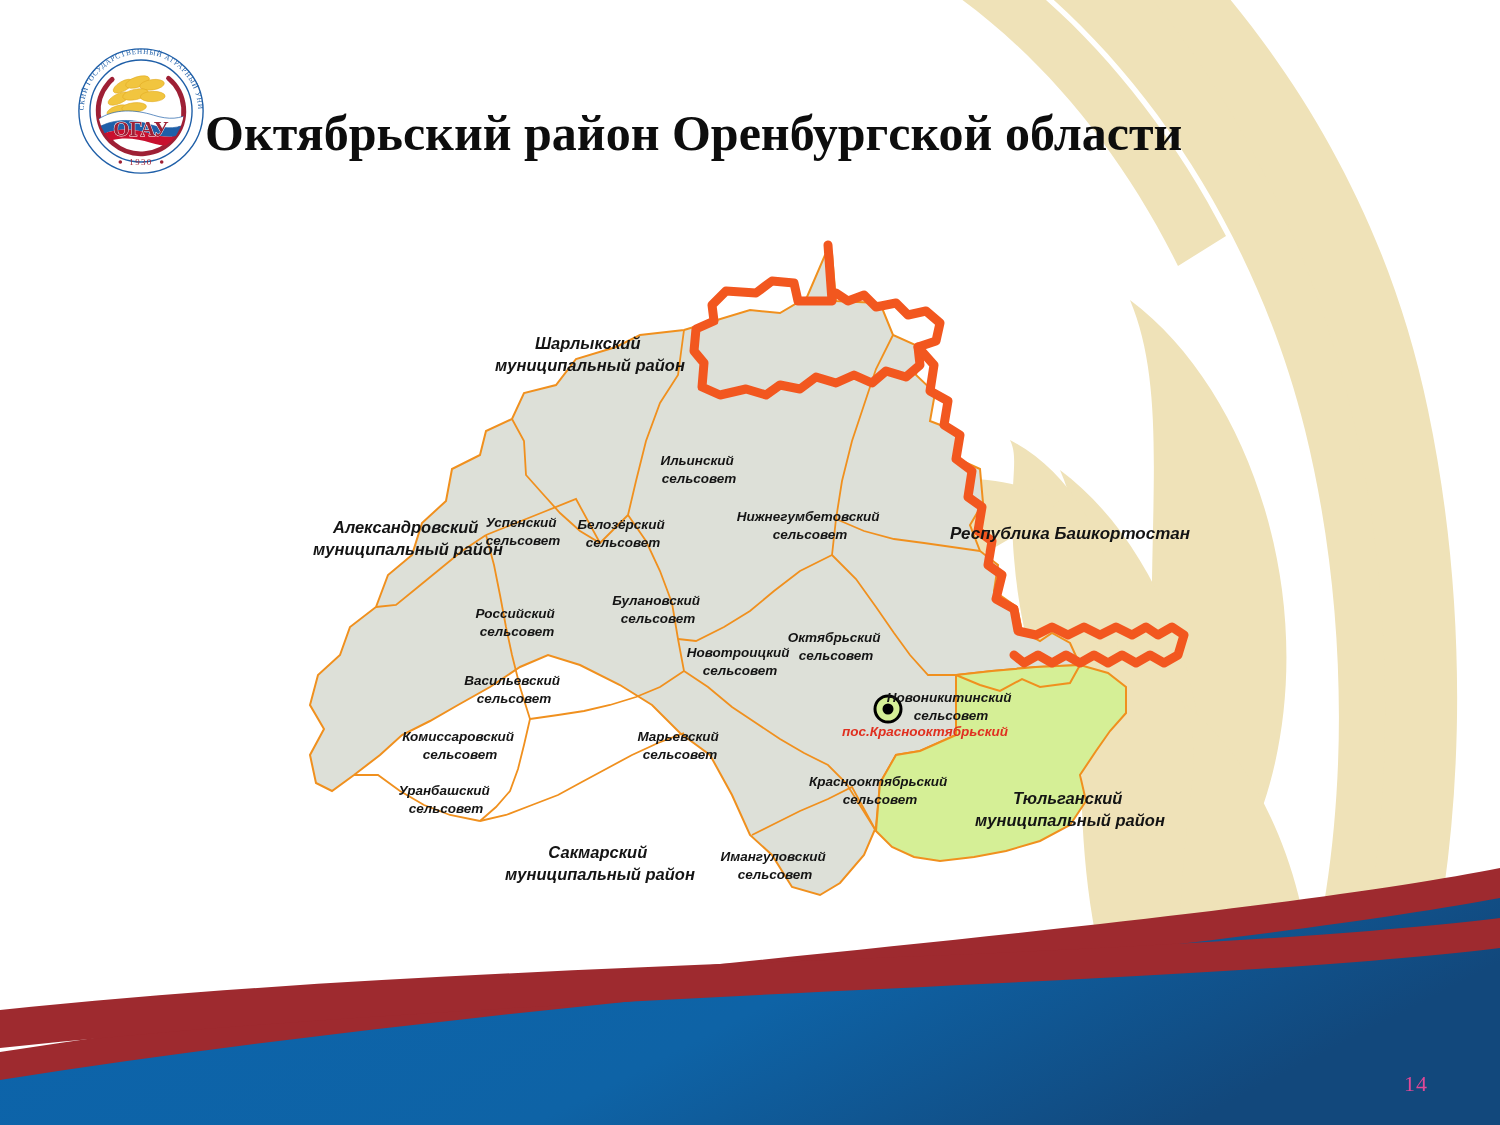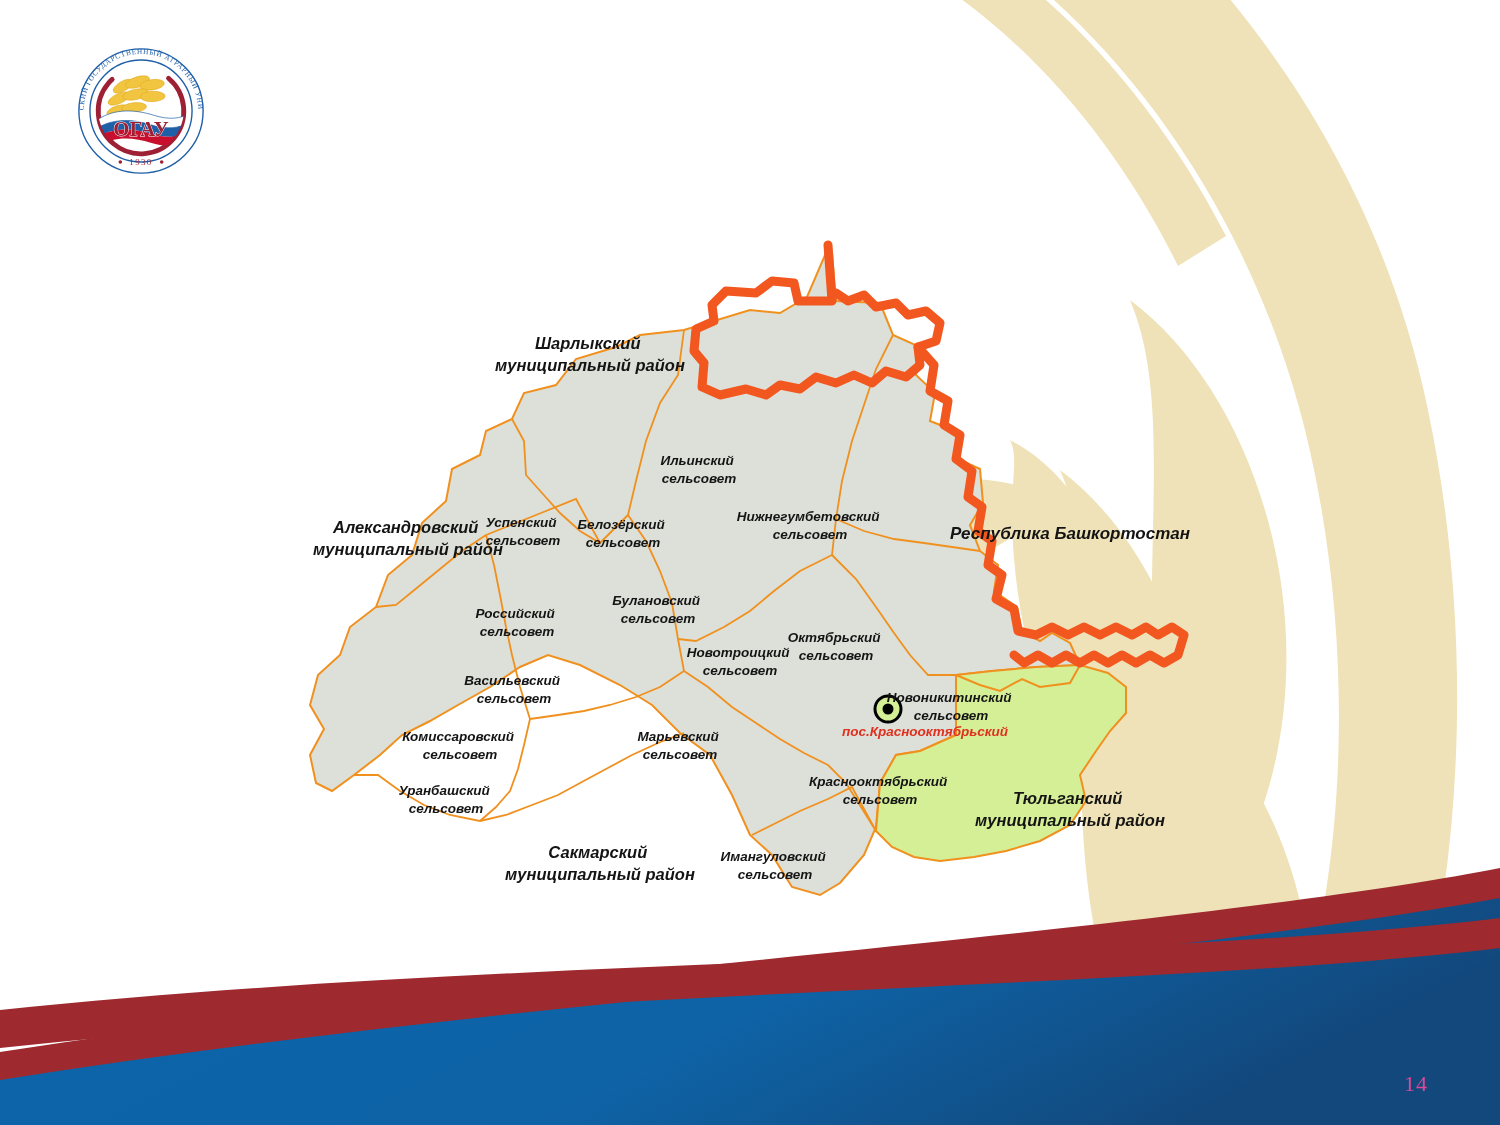--- a/index.html
+++ b/index.html
@@ -164,20 +164,21 @@
         <path fill="#1f5fa8" d="M38,124 C62,110 90,112 114,120 C136,127 156,126 172,115 L172,128
                  C156,139 136,140 114,133 C90,125 62,123 38,137 Z"></path>
         <path fill="#c8102e" d="M38,137 C62,123 90,125 114,133 C136,140 156,139 172,128 L172,141
                  C156,152 136,153 114,146 C90,138 62,136 38,150 Z"></path>
       </g>
 
       <text x="100" y="136" text-anchor="middle" font-family="'Liberation Serif', serif" font-weight="bold" font-size="30" fill="#9e2035" stroke="#ffffff" stroke-width="1.2" paint-order="stroke">ОГАУ</text>
     </g>
   </svg>
 
+  <div class="title">Октябрьский район Оренбургской области</div>
 
   <div class="map-wrap">
     <svg class="map-svg" viewBox="0 0 920 680">
 
       <g>
 
         <path fill="#dde0d8" stroke="#f0901e" stroke-width="2" d="M404,95 L470,75 L500,78 L527,62 L545,20 L552,18 L556,66 L600,68 L613,100
                  L640,112 L636,140 L655,158 L650,186 L676,196 L678,224 L700,234 L703,268
                  L690,290 L700,316 L718,330 L714,356 L737,372 L742,396 L760,406 L772,398
                  L790,408 L800,430 L790,448 L760,452 L742,444 L720,456 L700,450 L690,470

